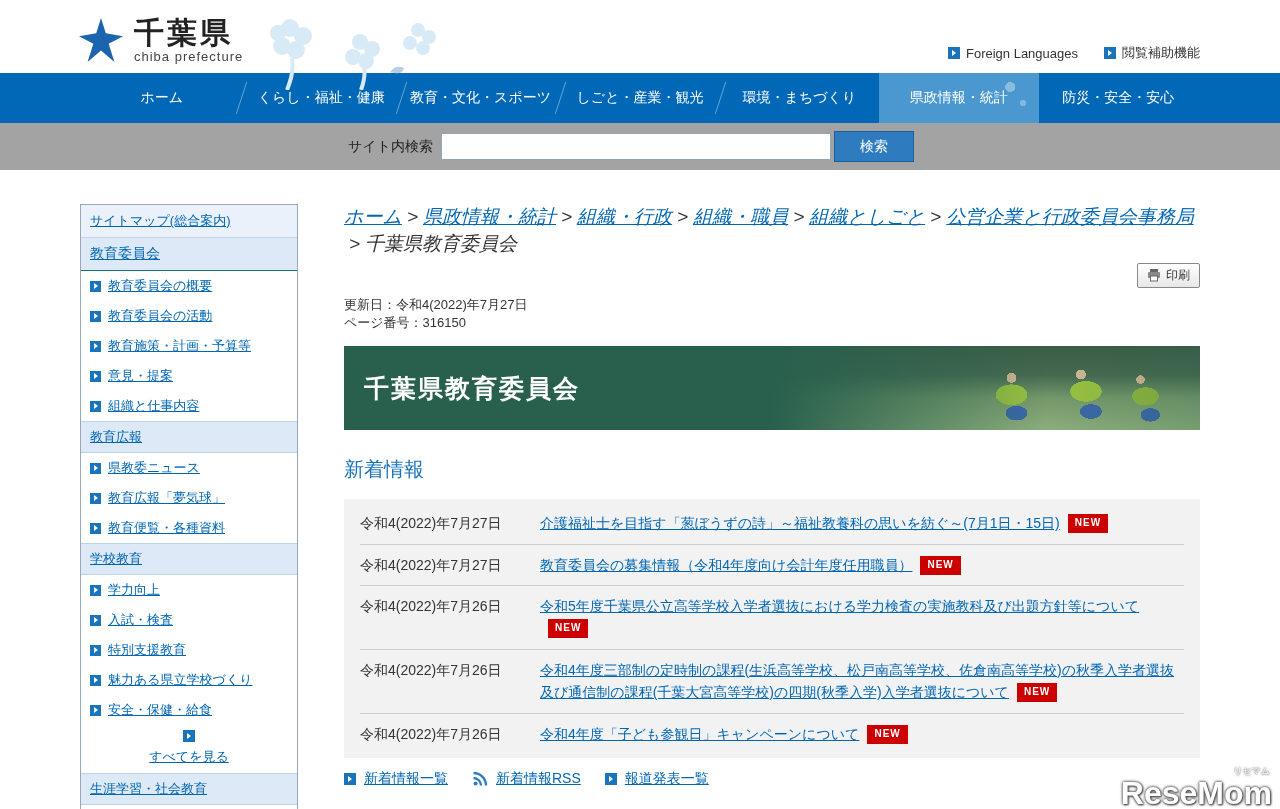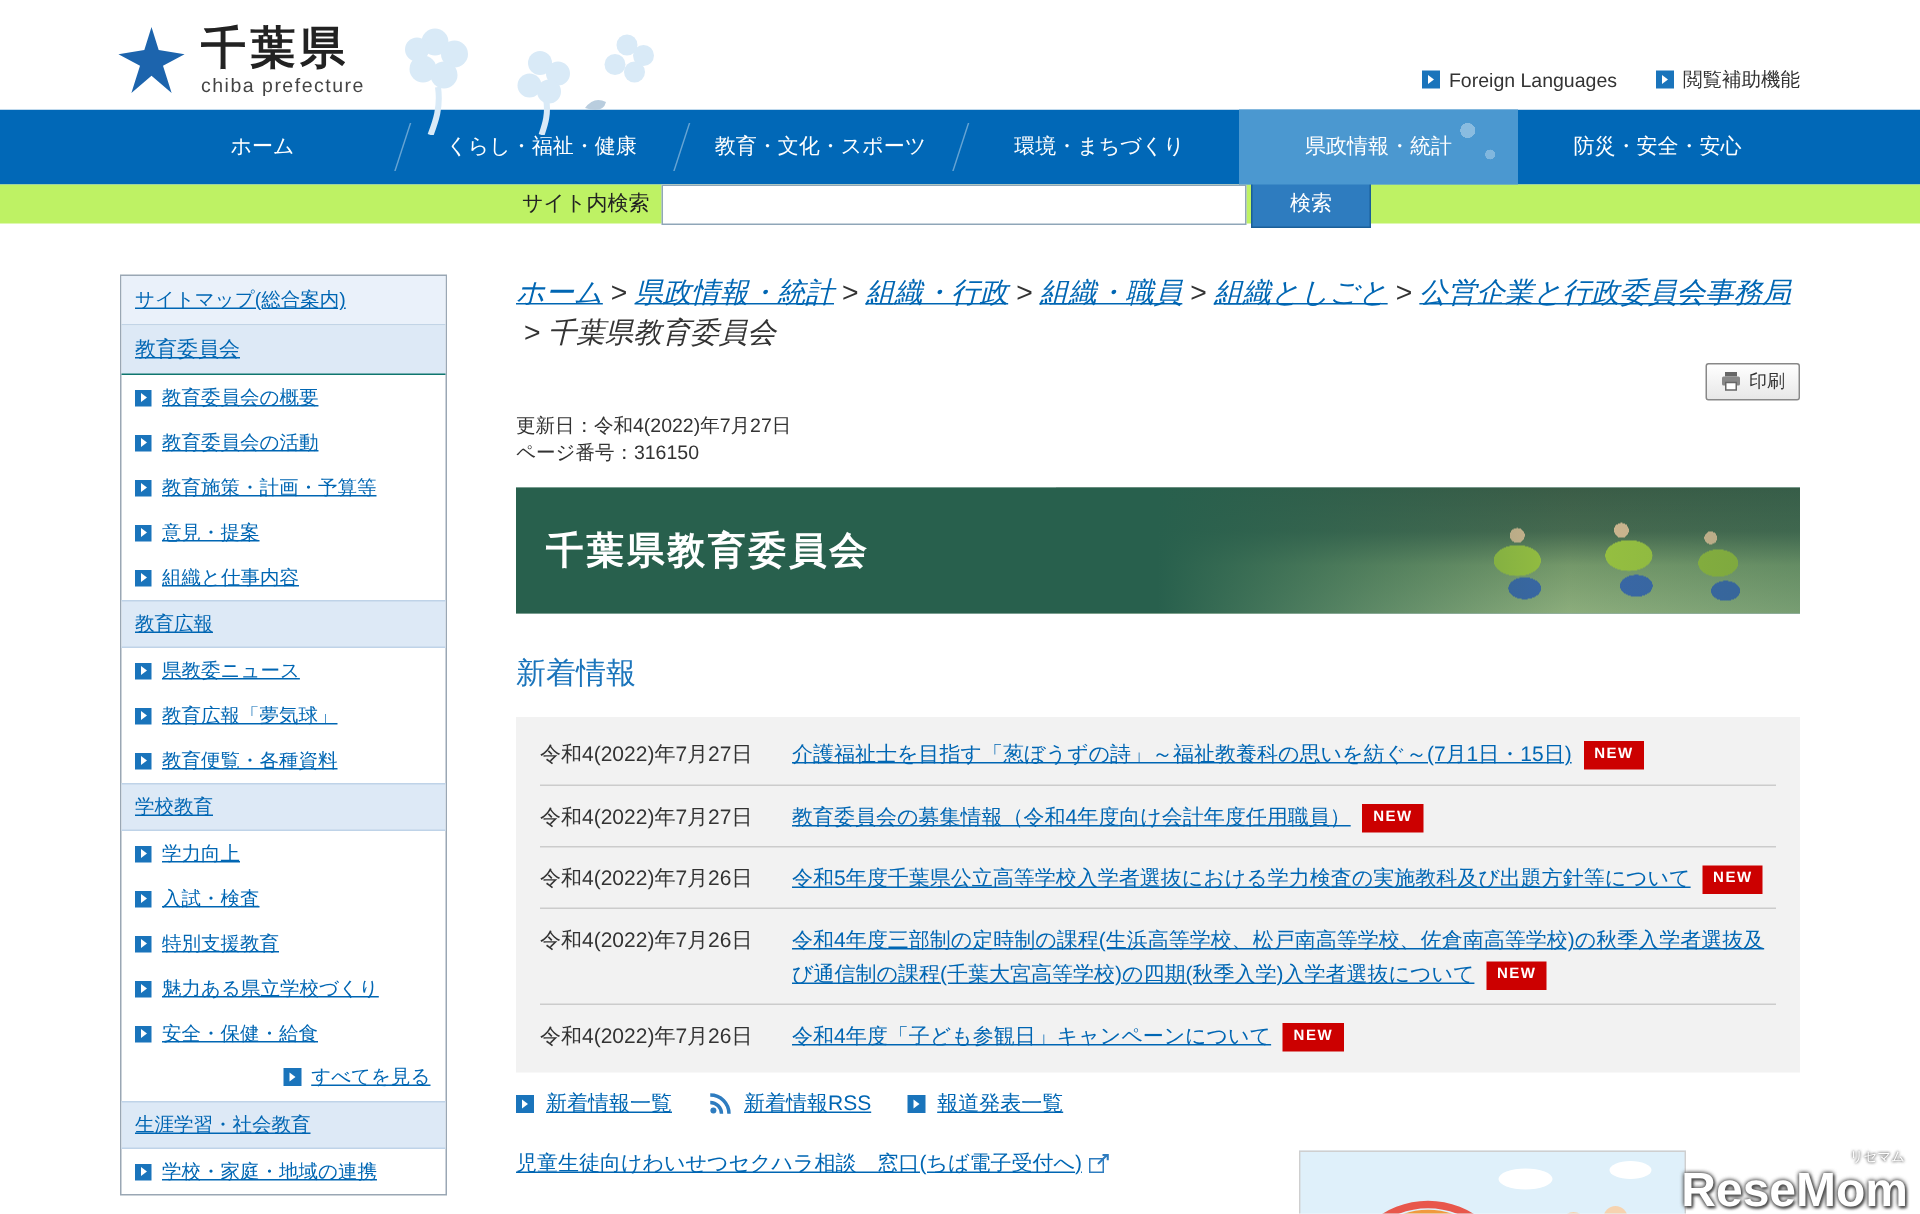--- a/index.html
+++ b/index.html
@@ -29,38 +29,38 @@
   .main-nav li { flex:1; display:flex; align-items:center; justify-content:center;
     color:#fff; font-size:14px; position:relative; cursor:pointer; white-space:nowrap; }
   .main-nav li + li::before { content:""; position:absolute; left:0; top:9px; bottom:9px; width:1px;
     background:rgba(255,255,255,0.4); transform:skewX(-18deg); }
   .main-nav li.active { background:#4b98d0;
     background-image:radial-gradient(circle 9px at 82% 28%, rgba(255,255,255,0.35) 55%, transparent 56%),
                      radial-gradient(circle 6px at 90% 60%, rgba(255,255,255,0.3) 55%, transparent 56%); }
   .main-nav li.active::before, .main-nav li.active + li::before { display:none; }
 
   
-  .search-bar { height:26px; background:#bef264; display:flex; align-items:center; padding-left:348px; }
+  .search-bar { height:47px; background:#a3a3a3; display:flex; align-items:center; padding-left:348px; }
   .search-bar label { font-size:14px; color:#222; margin-right:8px; }
   .search-input { width:390px; height:27px; border:1px solid #8fa6b8; background:#fff; padding:0 6px; font-size:13px; }
   .search-btn { width:80px; height:31px; margin-left:3px; background:#2e7cbf; color:#fff; border:1px solid #1a5f98;
     font-size:14px; cursor:pointer; }
 
   
   .content { display:flex; padding:0 80px; margin-top:34px; align-items:flex-start; }
 
   
   .sidebar { width:218px; border:1px solid #9aa7b4; font-size:13px; flex:0 0 auto; background:#fff; }
   .sb-sitemap { background:#eaf1fa; padding:7px 9px; border-bottom:1px solid #c2d4e6; }
   .sb-root { background:#dde9f6; padding:7px 9px; font-size:14px; border-bottom:1px solid #0f766e; }
   .sb-item { display:flex; align-items:center; gap:7px; padding:6px 9px; }
   .sb-item .sq-arrow { width:11px; height:11px; }
   .sb-item .sq-arrow::after { left:4px; top:2.5px; }
   .sb-head { background:#dde9f6; padding:6px 9px; border-top:1px solid #bfd3e8; border-bottom:1px solid #bfd3e8; }
-  .sb-more { display:flex; justify-content:flex-end; align-items:center; gap:6px; padding:5px 10px 7px; }
+  .sb-more { display:flex; justify-content:flex-end; align-items:center; gap:6px; padding:5px 10px 7px;flex-direction:column; }
 
   
   .main { flex:1; margin-left:46px; min-width:0; }
   .breadcrumb { font-size:19px; line-height:1.4;font-style:italic; }
   .breadcrumb .sep { margin:0 5px; color:#333; }
   .breadcrumb .current { color:#333; }
   .print-row { text-align:right; margin-top:6px; }
   .print-btn { display:inline-flex; align-items:center; gap:5px; border:1px solid #888;
     background:linear-gradient(#ffffff,#e7e7e7); padding:3px 9px; font-size:12px; color:#333; cursor:pointer; border-radius:2px; }
   .meta-row { display:flex; justify-content:space-between; font-size:13px; margin:8px 0 14px;flex-direction:column; }
@@ -79,21 +79,21 @@
       radial-gradient(ellipse 16px 11px at 90% 82%, #3c68b5 60%, transparent 61%),
       linear-gradient(180deg,#3d5c46 0%,#4a6b50 35%,#7fa06e 62%,#9ab883 100%);
   }
   .banner-overlay { position:absolute; inset:0;
     background:linear-gradient(90deg,#28604d 0%,#28604d 50%,rgba(40,96,77,0.55) 66%,rgba(40,96,77,0.12) 82%,rgba(40,96,77,0.3) 100%); }
   .banner-title { position:absolute; left:20px; top:50%; transform:translateY(-50%);
     color:#fff; font-size:25px; letter-spacing:2px; z-index:2; }
 
   .news-heading { color:#1a74bb; font-size:20px; font-weight:normal; margin-bottom:16px; }
   .news-box { background:#f2f2f2; padding:4px 16px; }
-  .news-item { display:flex; gap:6px; padding:9px 0; border-bottom:1px solid #cccccc; font-size:14px; line-height:1.6; }
+  .news-item { display:flex; gap:18px; padding:9px 0; border-bottom:1px solid #cccccc; font-size:14px; line-height:1.6; }
   .news-item:last-child { border-bottom:none; }
   .news-date { width:162px; flex:0 0 auto; color:#333; }
   .news-body { flex:1; min-width:0; }
   .badge-new { display:inline-block; background:#cc0000; color:#fff; font-size:10px; font-weight:bold;
     letter-spacing:1px; padding:1px 7px 2px; margin-left:8px; vertical-align:2px; }
 
   .news-footer { display:flex; align-items:center; gap:8px; margin-top:12px; font-size:14px; }
   .news-footer .gap { width:8px; }
 
   .bottom-row { display:flex; justify-content:space-between; align-items:flex-start; margin-top:22px; }
@@ -154,20 +154,23 @@
 <nav class="main-nav">
   <ul>
     <li>
         <span>ホーム</span>
       </li>
     <li>
         <span>くらし・福祉・健康</span>
       </li>
     <li>
         <span>教育・文化・スポーツ</span>
+      </li>
+    <li>
+        <span>しごと・産業・観光</span>
       </li>
     <li>
         <span>環境・まちづくり</span>
       </li>
     <li class="active">
         <span>県政情報・統計</span>
       </li>
     <li>
         <span>防災・安全・安心</span>
       </li>

